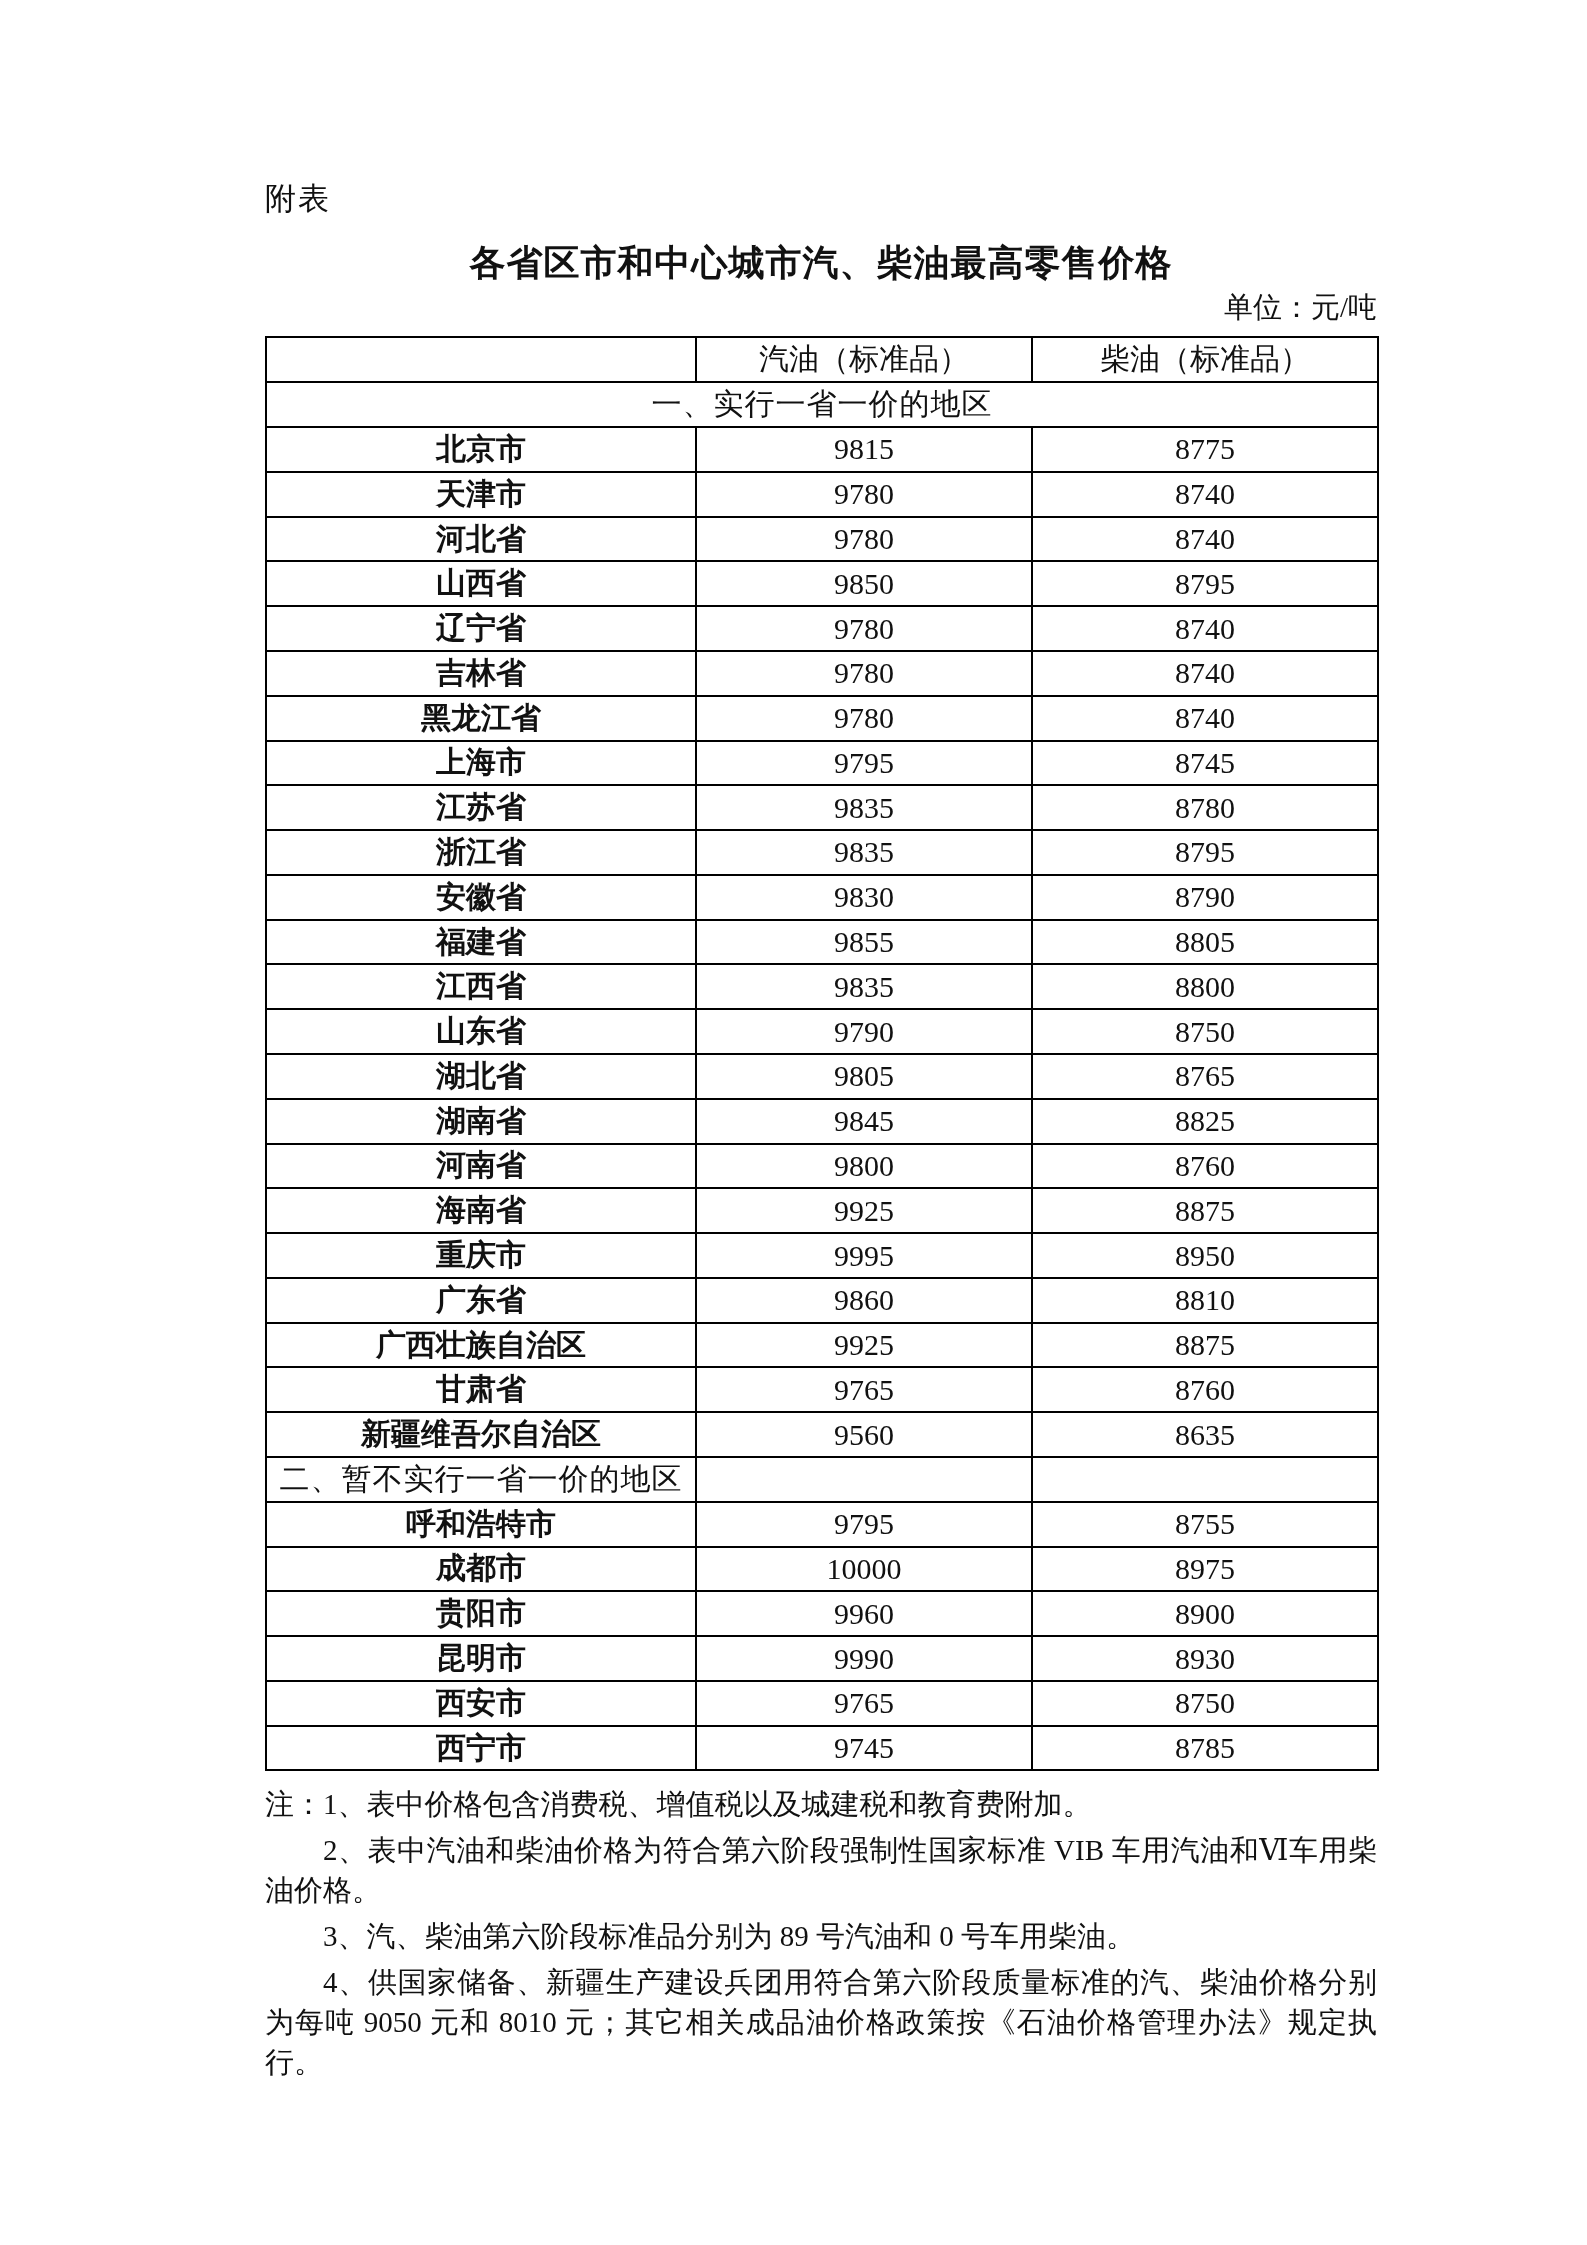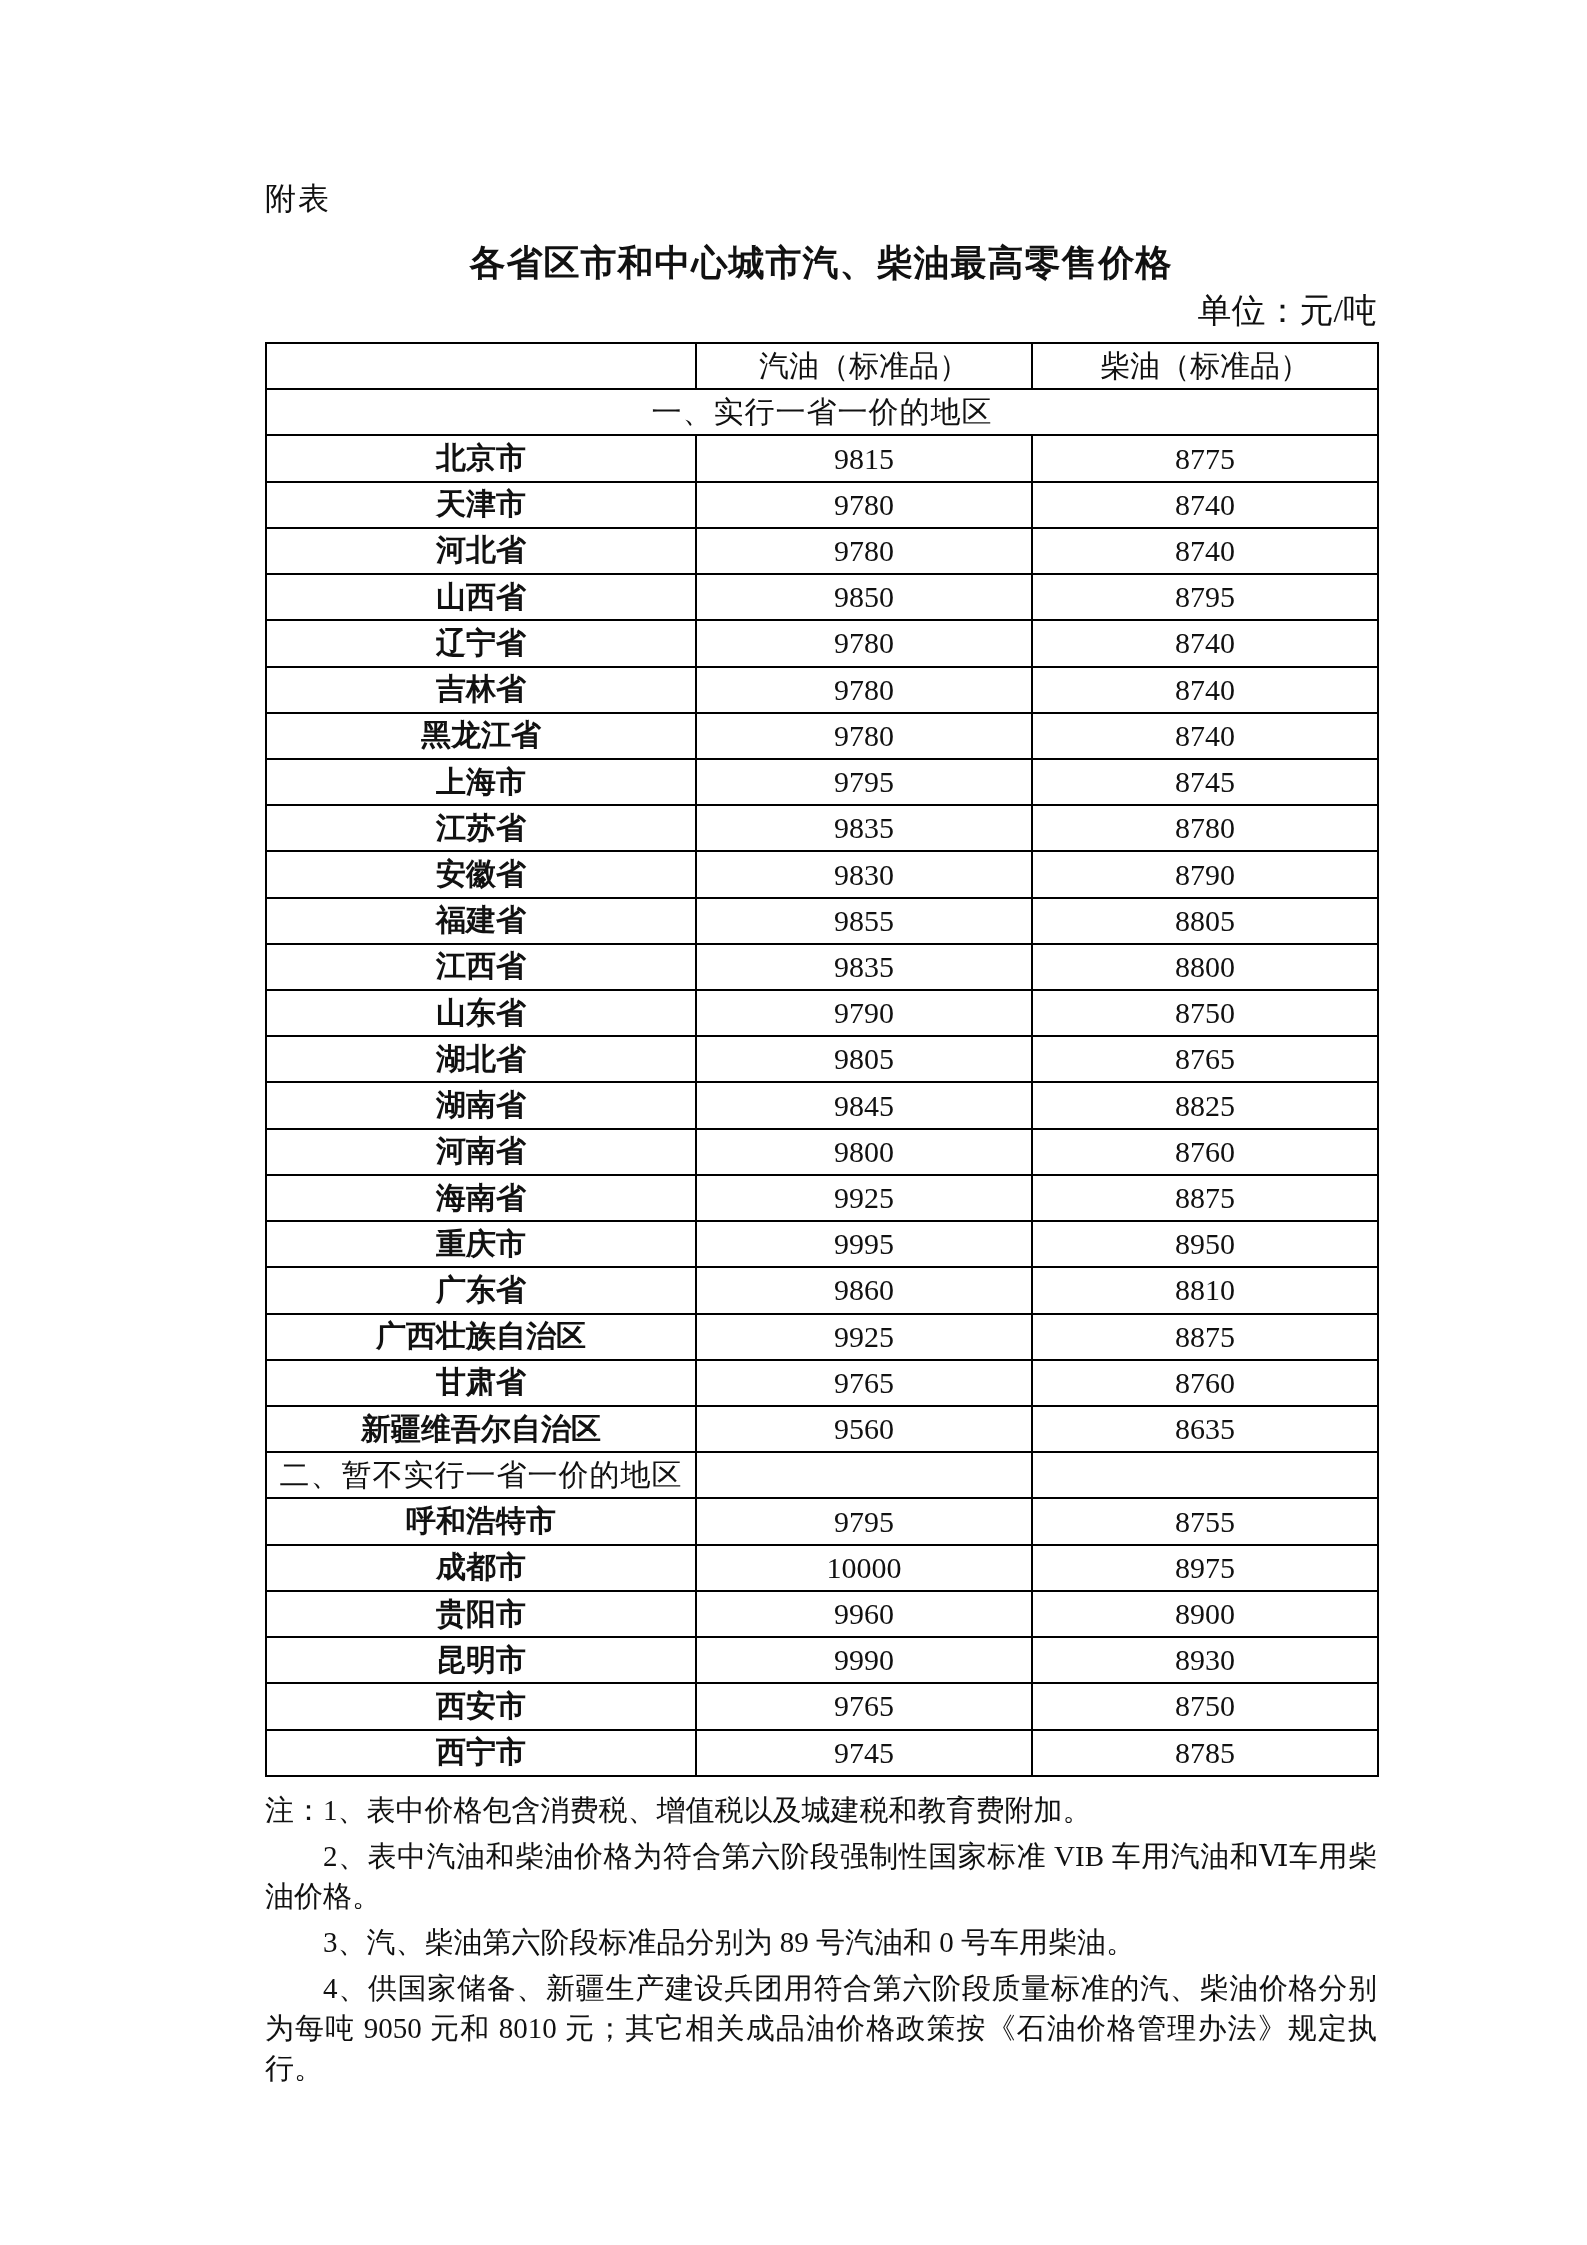--- a/index.html
+++ b/index.html
@@ -32,21 +32,21 @@
     margin-top: 29px;
     font-size: 36px;
     line-height: 1.1;
     font-weight: 700;
     font-family: "Liberation Sans", "DejaVu Sans", sans-serif;
     text-align: center;
     letter-spacing: 1px;
   }
   .unit-line {
     margin-top: 9px;
-    font-size: 34px;
+    font-size: 29px;
     line-height: 1.1;
     text-align: right;
   }
   table.price-table {
     margin-top: 13px;
     border-collapse: collapse;
     table-layout: fixed;
     width: 1112px;
     height: 1435px;
   }
@@ -147,20 +147,25 @@
           <td class="region-cell">上海市</td>
           <td>9795</td>
           <td>8745</td>
         </tr>
         <tr>
           <td class="region-cell">江苏省</td>
           <td>9835</td>
           <td>8780</td>
         </tr>
         <tr>
+          <td class="region-cell">浙江省</td>
+          <td>9835</td>
+          <td>8795</td>
+        </tr>
+        <tr>
           <td class="region-cell">安徽省</td>
           <td>9830</td>
           <td>8790</td>
         </tr>
         <tr>
           <td class="region-cell">福建省</td>
           <td>9855</td>
           <td>8805</td>
         </tr>
         <tr>

